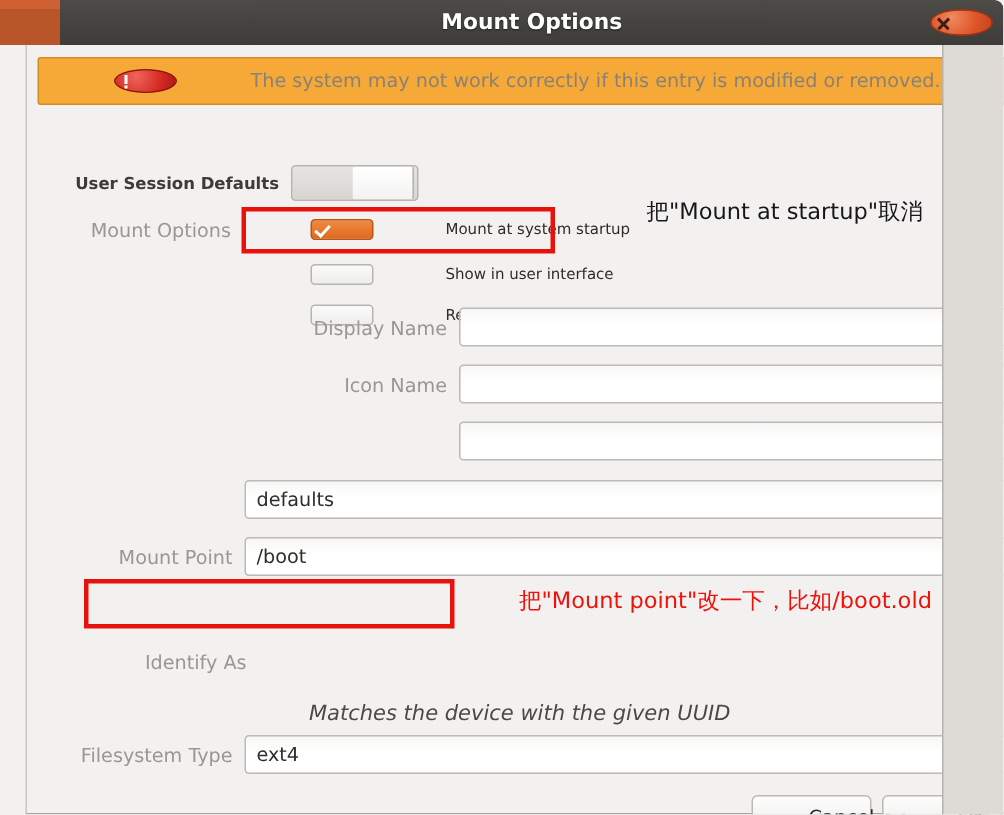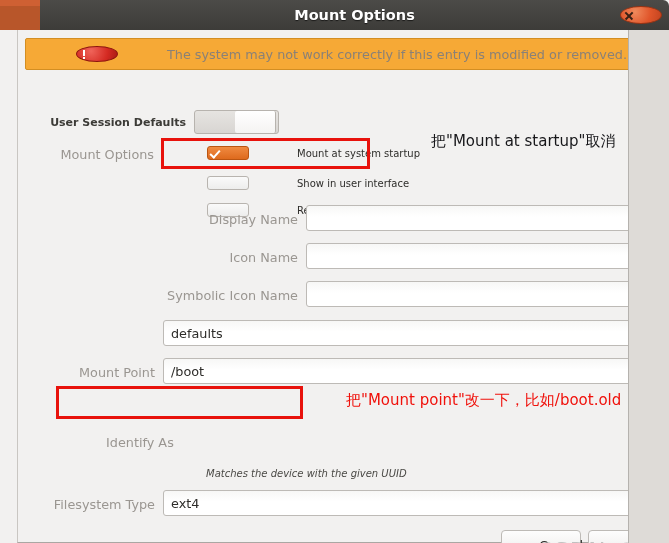--- a/index.html
+++ b/index.html
@@ -244,21 +244,21 @@
     width: 0; height: 0;
     margin-right: 12px;
     border-left: 5px solid transparent;
     border-right: 5px solid transparent;
     border-top: 6px solid #2e2d2a;
   }
 
   #hint-text {
     position: absolute;
     left: 148px; top: 438px;
-    font-size: 10px;
+    font-size: 14px;
     font-style: italic;
     color: #4a4945;
   }
 
   
   .dlgbtn {
     position: absolute;
     height: 30px;
     border: 1px solid #bdbab6;
     border-radius: 4px;
@@ -358,33 +358,30 @@
     <div class="row" style="left:8px; top:176px; width:272px; justify-content:flex-end;">
       <span class="flabel">Display Name</span>
     </div>
     <input class="finput" style="position: absolute; left: 288px; top: 175px; width: 365px;" value="">
 
     <div class="row" style="left:8px; top:214px; width:272px; justify-content:flex-end;">
       <span class="flabel">Icon Name</span>
     </div>
     <input class="finput" style="position: absolute; left: 288px; top: 213px; width: 365px;" value="">
 
-    <div class="row" style="left:8px; top:252px; width:272px; justify-content:flex-end;">
-      <span class="flabel">Symbolic Icon Name</span>
-    </div>
     <input class="finput" style="position: absolute; left: 288px; top: 251px; width: 365px;" value="">
 
     <input class="finput" style="position: absolute; left: 145px; top: 290px; width: 508px;" value="defaults">
 
     <div class="row" style="left:8px; top:329px; width:129px; justify-content:flex-end;">
       <span class="flabel">Mount Point</span>
     </div>
     <input class="finput" style="position: absolute; left: 145px; top: 328px; width: 508px;" value="/boot">
 
-    <div class="row" style="left:8px; top:399px; width:129px; justify-content:flex-start;">
+    <div class="row" style="left:8px; top:399px; width:129px; justify-content:center;">
       <span class="flabel">Identify As</span>
     </div>
     <div id="hint-text">Matches the device with the given UUID</div>
 
     <div class="row" style="left:8px; top:461px; width:129px; justify-content:flex-end;">
       <span class="flabel">Filesystem Type</span>
     </div>
     <input class="finput" style="position: absolute; left: 145px; top: 460px; width: 508px;" value="ext4">
 
     <div class="dlgbtn" id="cancel-button">Cancel</div>

